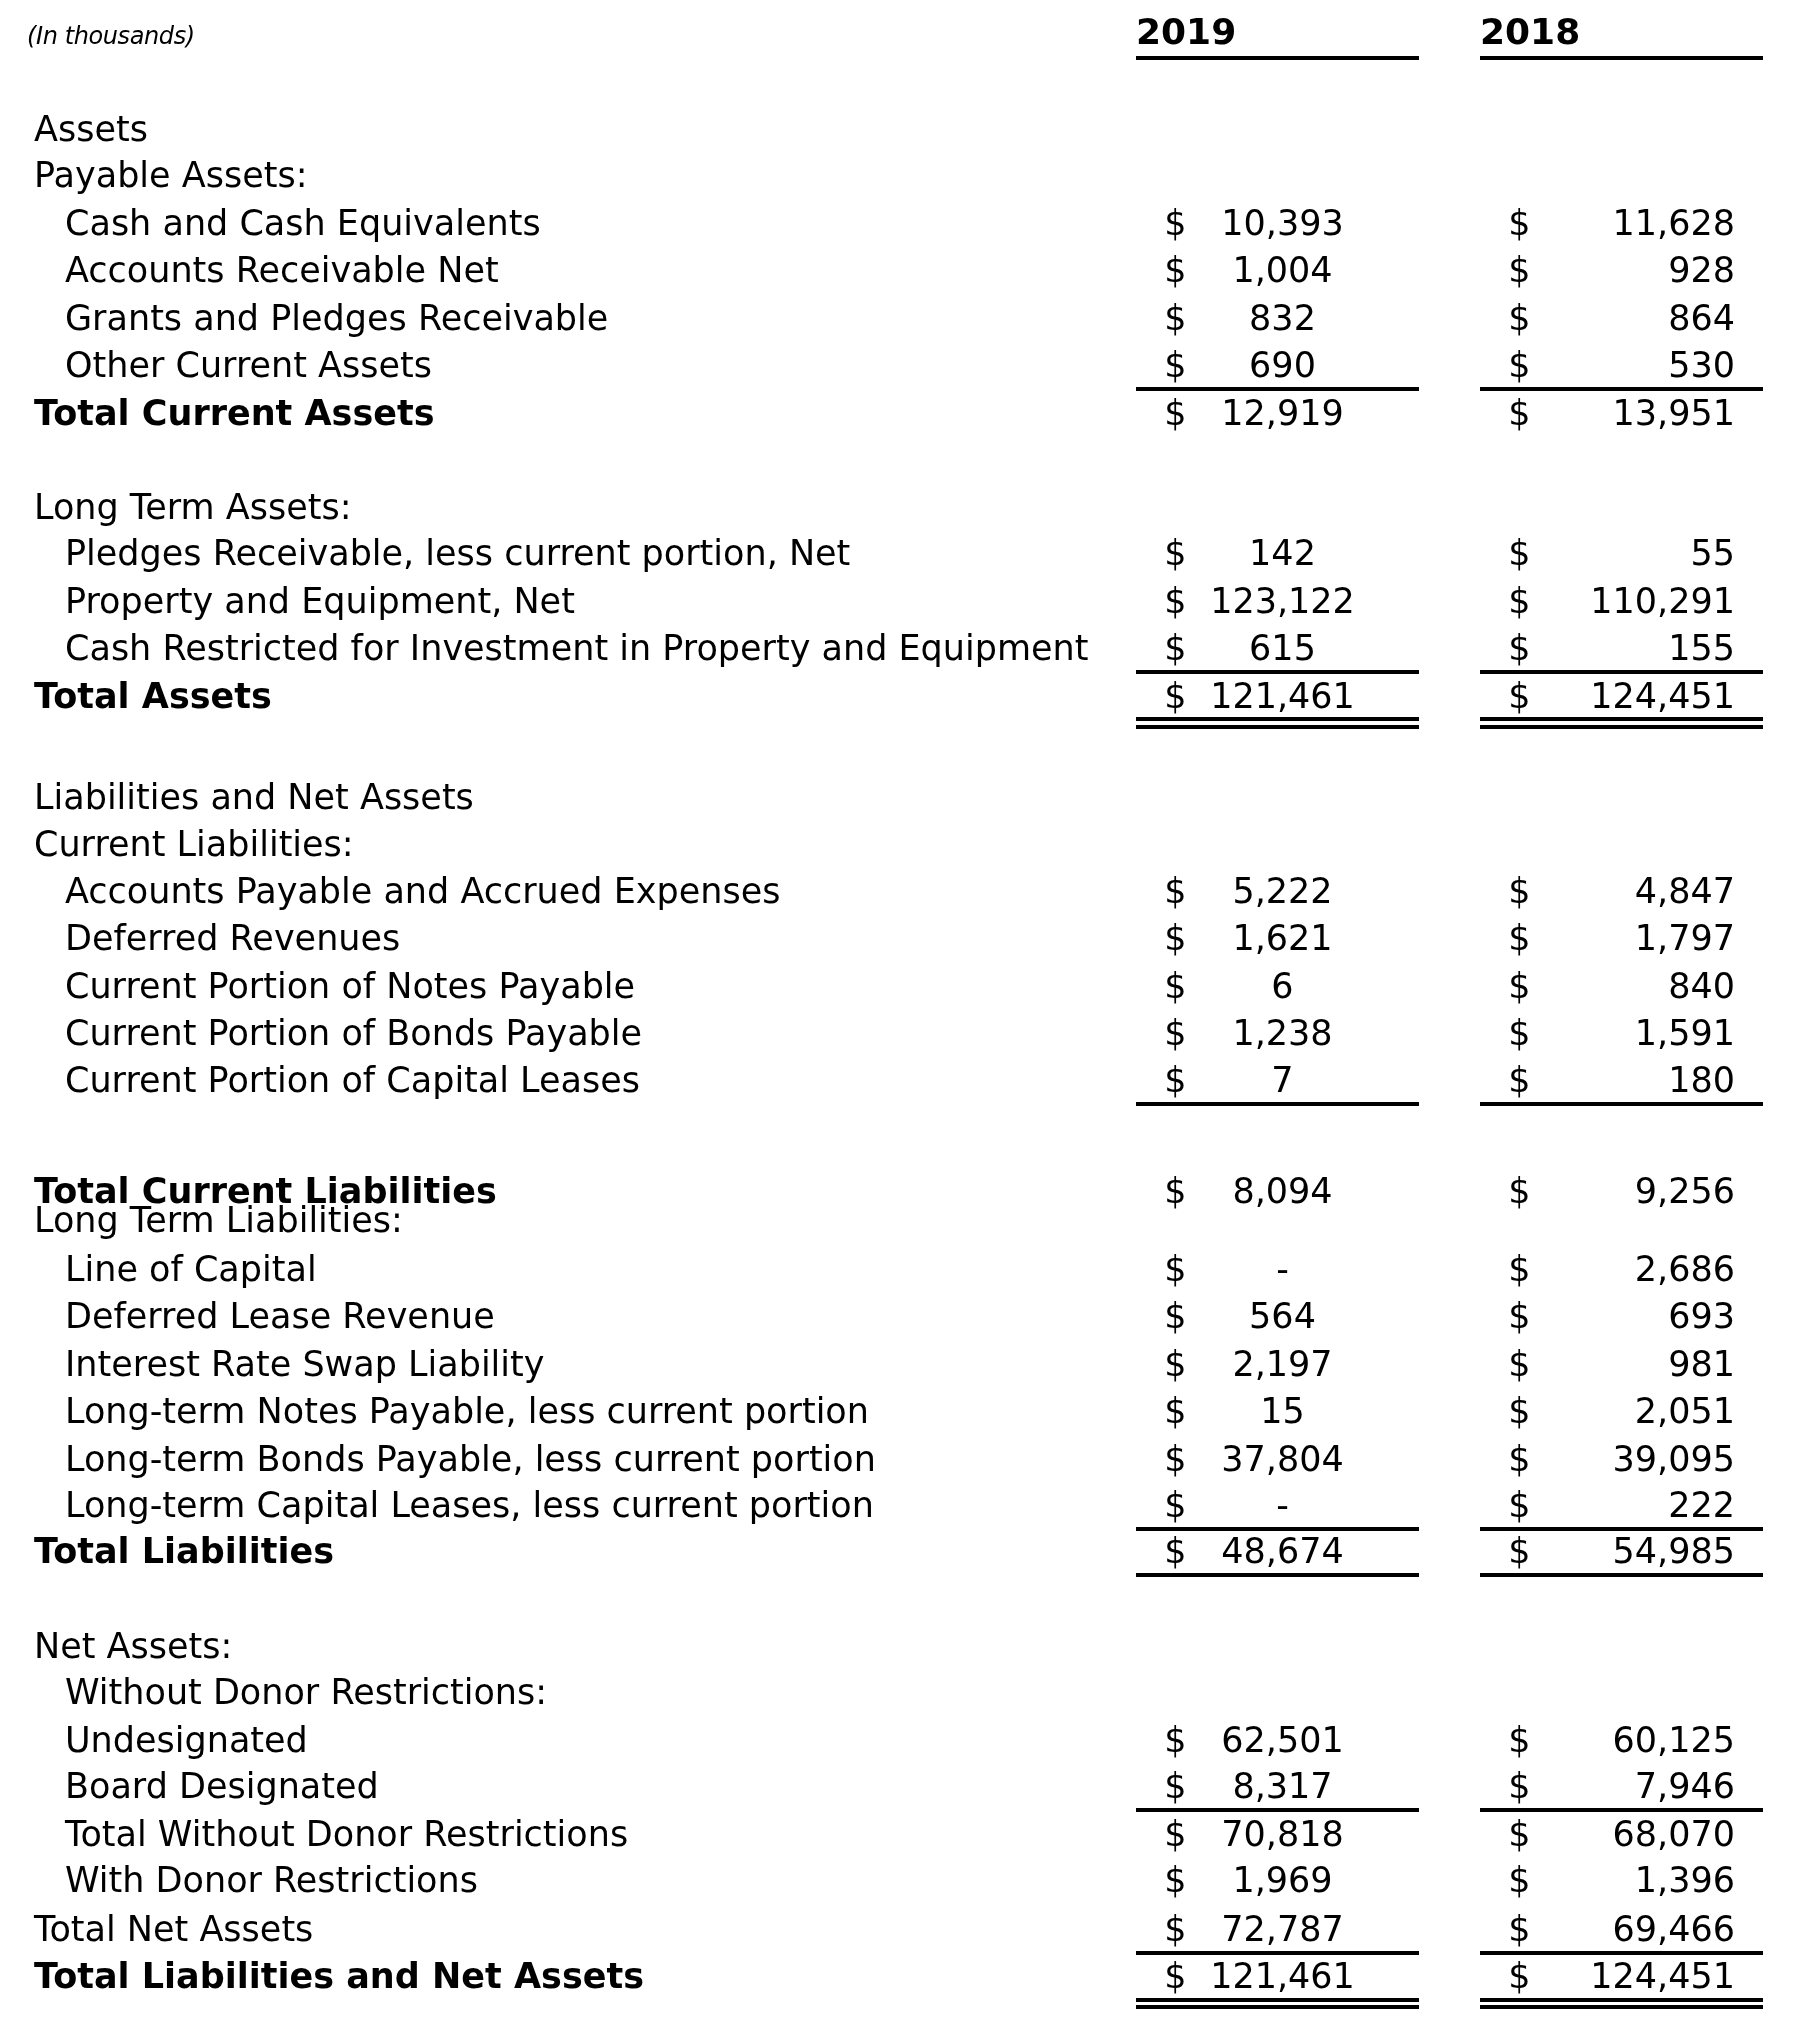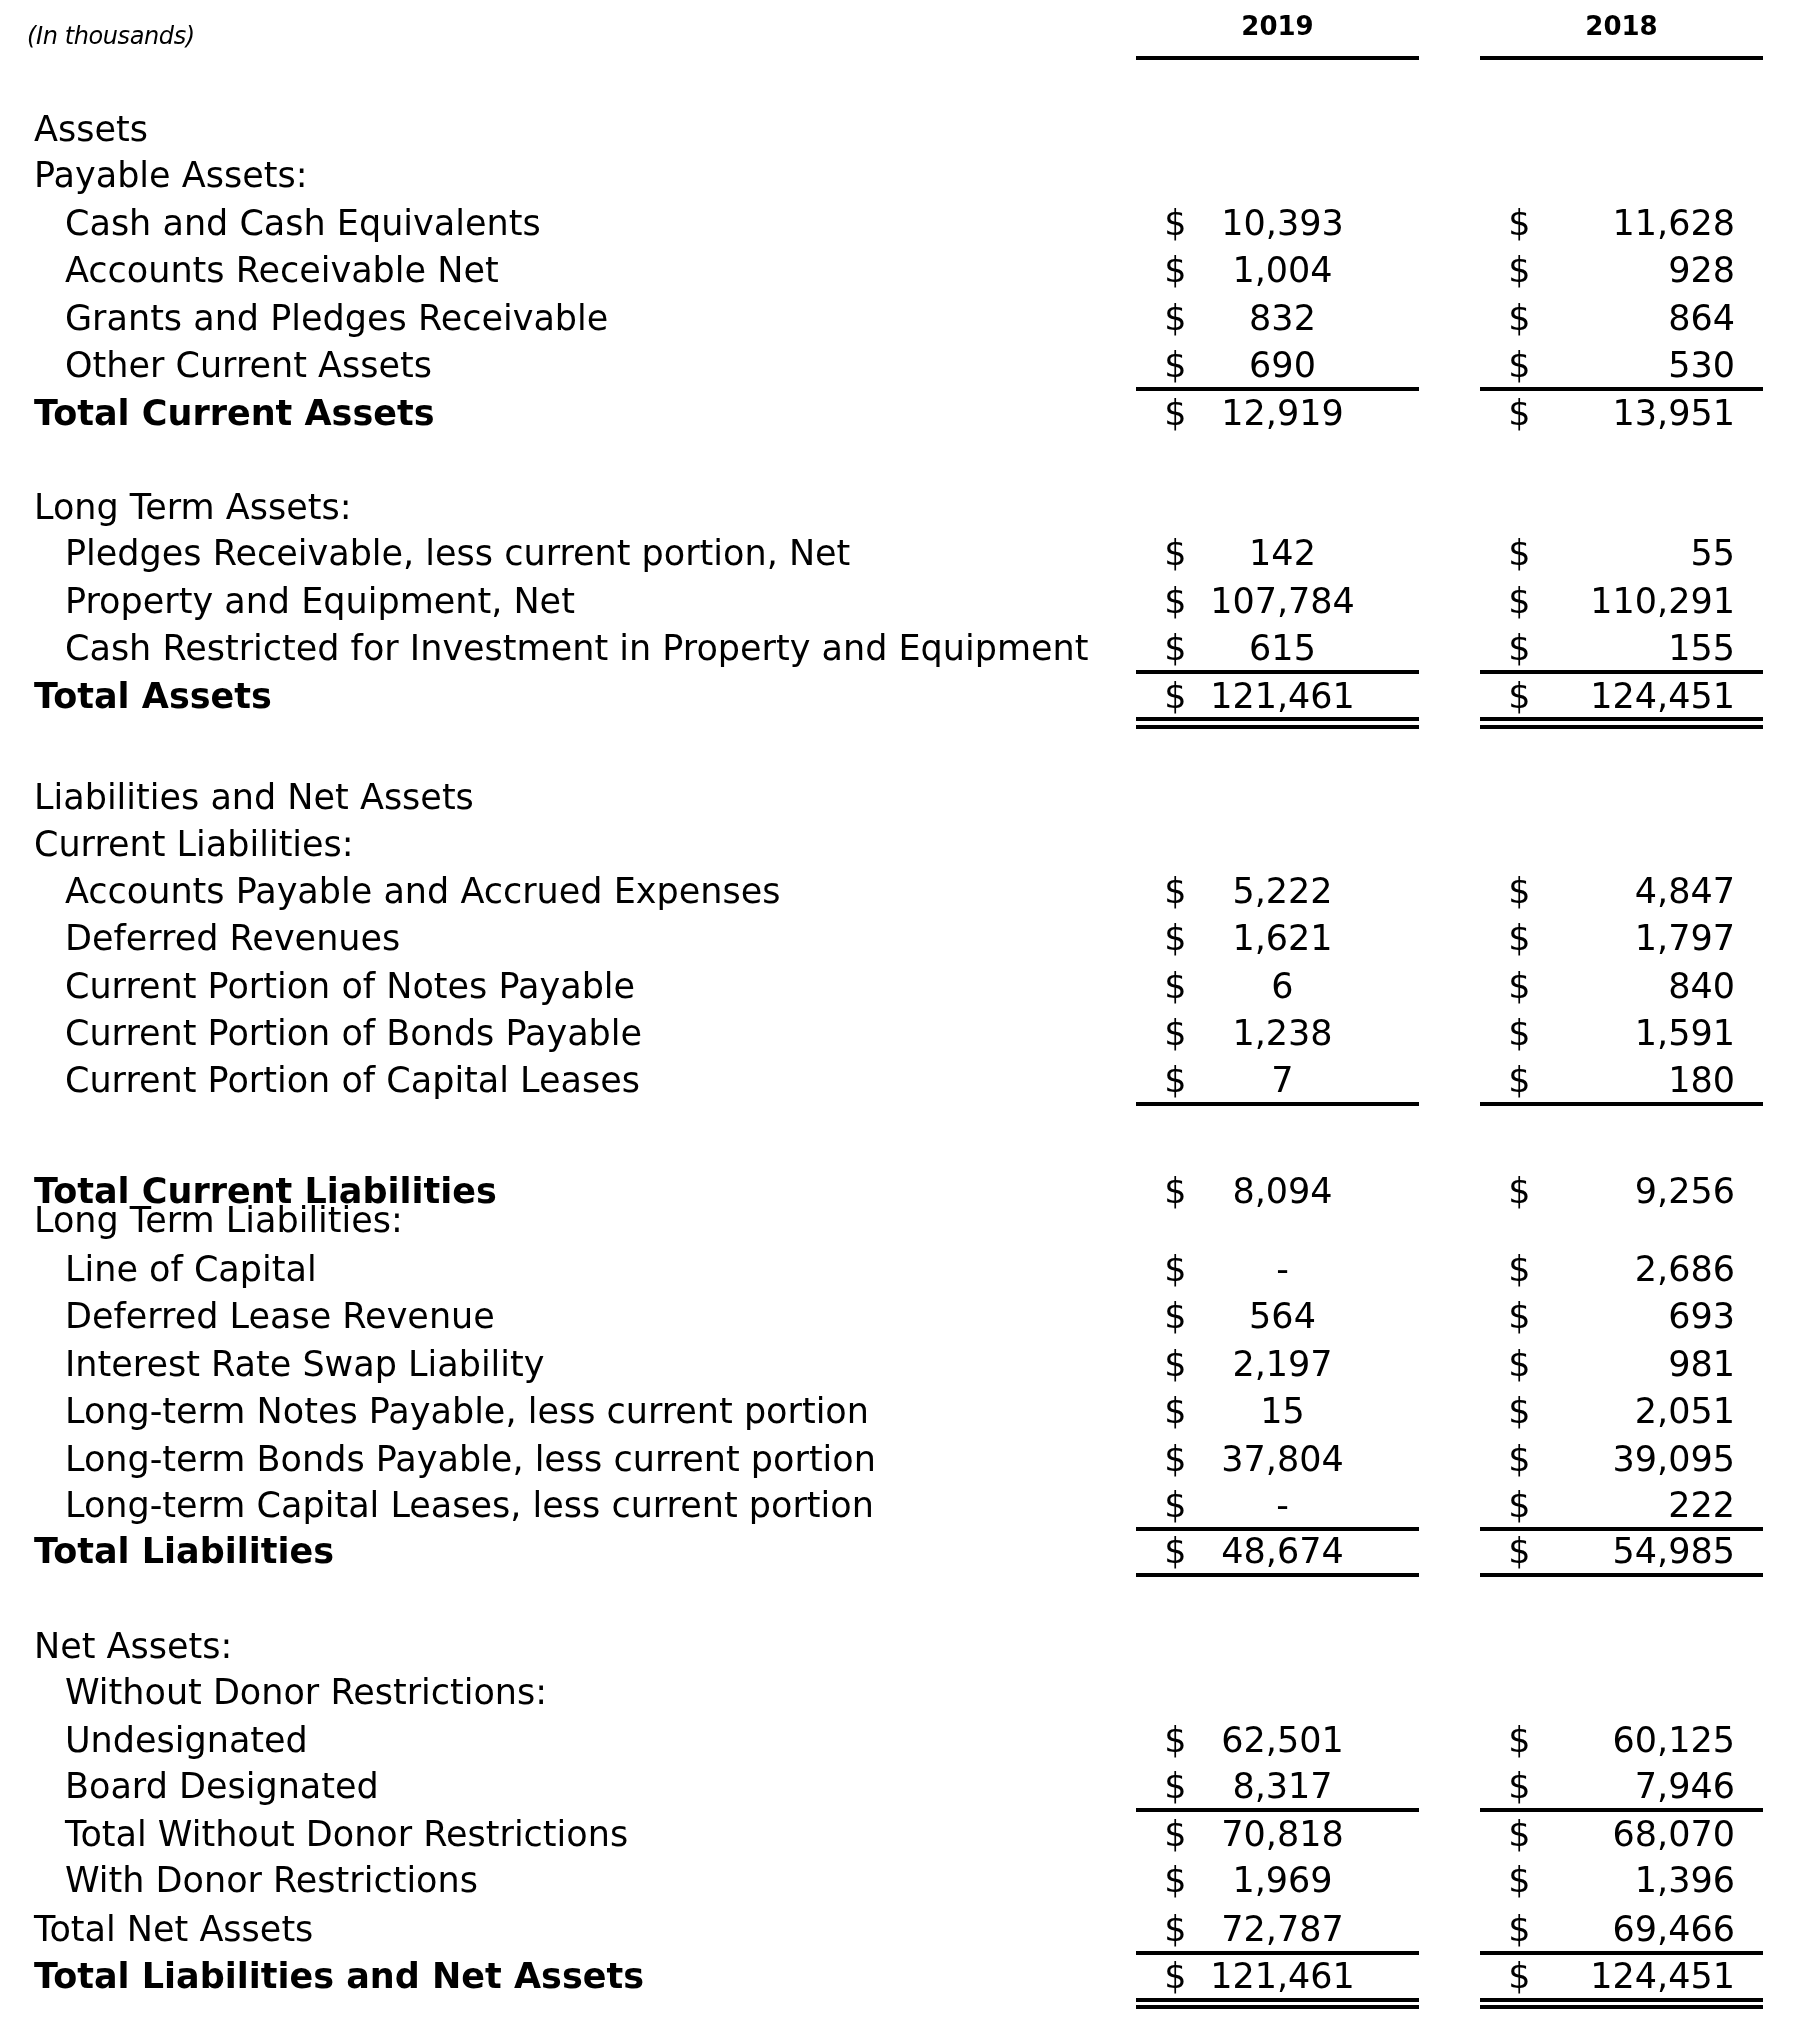--- a/index.html
+++ b/index.html
@@ -1,19 +1,19 @@
 <!DOCTYPE html>
 <html style="font-size:14.3px"><head>
 <meta charset="utf-8">
 <style>
   html, body { margin:0; padding:0; background:#fff; }
   body { width:1802px; height:2042px; position:relative; overflow:hidden;
          font-family:"DejaVu Sans", sans-serif; color:#000; }
   .unit { position:absolute; left:27px; top:21.5px; font-size:24px; font-style:italic; letter-spacing:-0.4px; }
-  .yr { position:absolute; top:10.7px; width:283px; text-align:center; font-weight:bold; font-size:26px; }
+  .yr { position:absolute; top:10.7px; width:283px; font-weight:bold; font-size:36px; }
   .hline { position:absolute; height:3.6px; background:#000; width:283px; }
   .row { position:absolute; left:0; width:1802px; height:47px; font-size:35px; line-height:47px; }
   .lbl { position:absolute; left:34px; white-space:nowrap; }
   .lbl.ind { left:65px; }
   .lbl.b { font-weight:bold; }
   .dol { position:absolute; width:27px; text-align:center; }
   .val { position:absolute; width:215px; text-align:right; }
   .d19 { left:1162px; } .v19 { left:1175px;text-align:center; }
   .d18 { left:1506px; } .v18 { left:1520px; }
   .c19 { left:1136px; } .c18 { left:1480px; }
@@ -77,21 +77,21 @@
     <div class="row" style="top: 530px;">
       <span class="lbl ind">Pledges Receivable, less current portion, Net</span>
       <span class="dol d19">$</span>
       <span class="val v19">142</span>
       <span class="dol d18">$</span>
       <span class="val v18">55</span>
     </div>
     <div class="row" style="top: 578px;">
       <span class="lbl ind">Property and Equipment, Net</span>
       <span class="dol d19">$</span>
-      <span class="val v19">107,784</span>
+      <span class="val v19">123,122</span>
       <span class="dol d18">$</span>
       <span class="val v18">110,291</span>
     </div>
     <div class="row" style="top: 625px;">
       <span class="lbl ind">Cash Restricted for Investment in Property and Equipment</span>
       <span class="dol d19">$</span>
       <span class="val v19">615</span>
       <span class="dol d18">$</span>
       <span class="val v18">155</span>
     </div>

